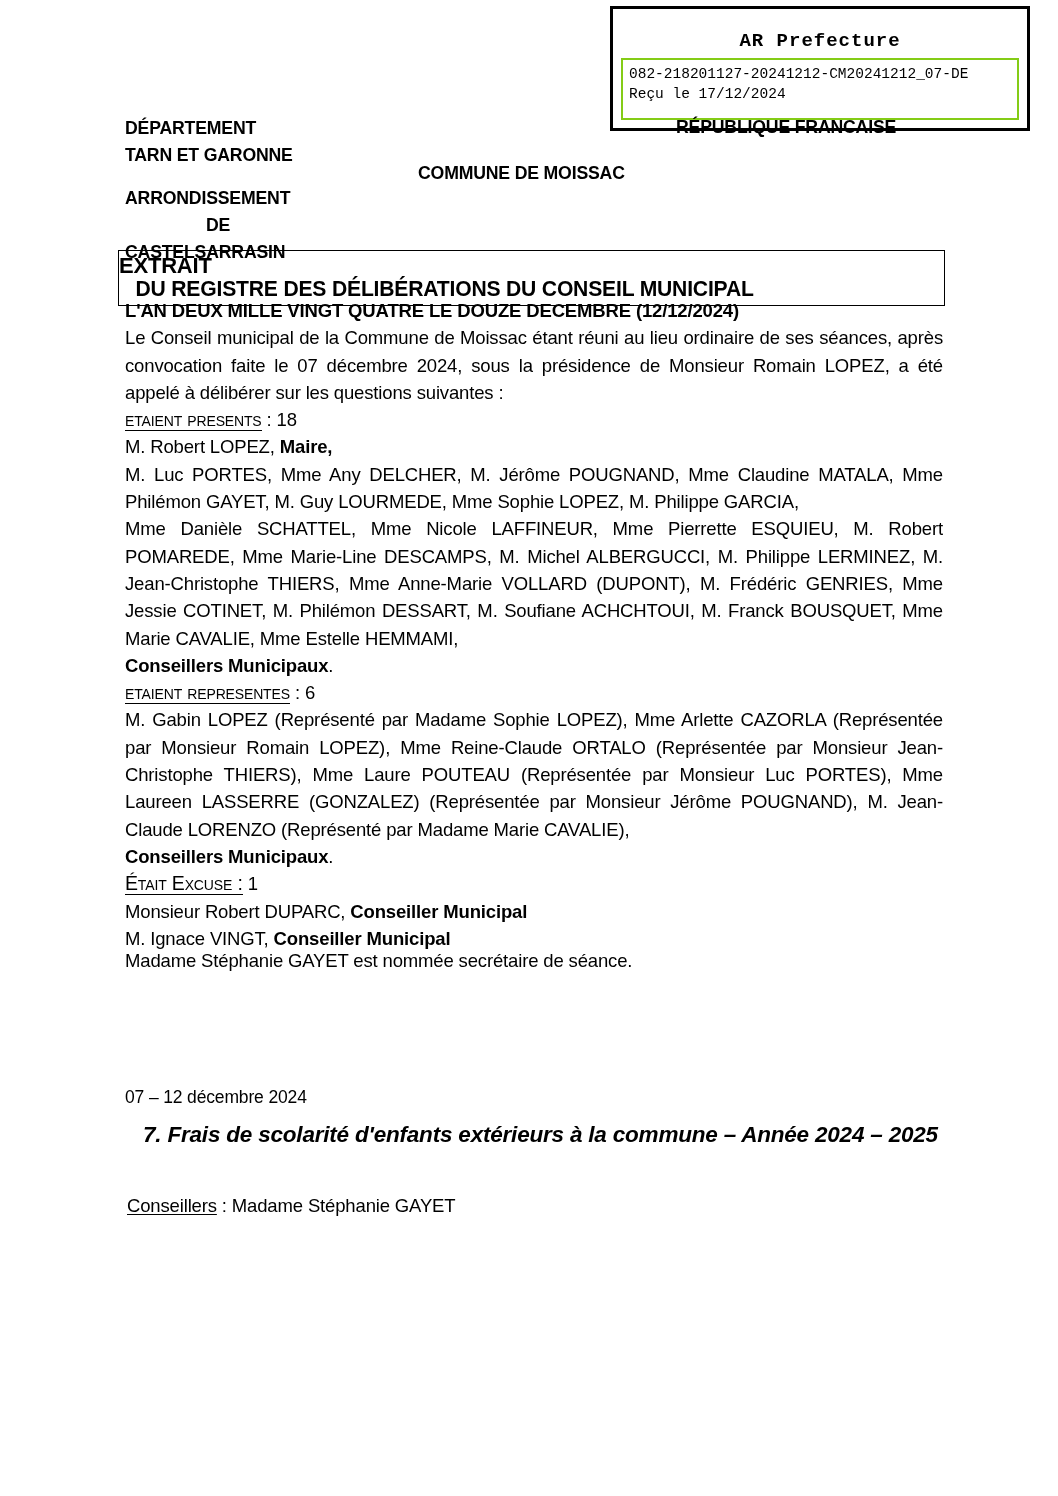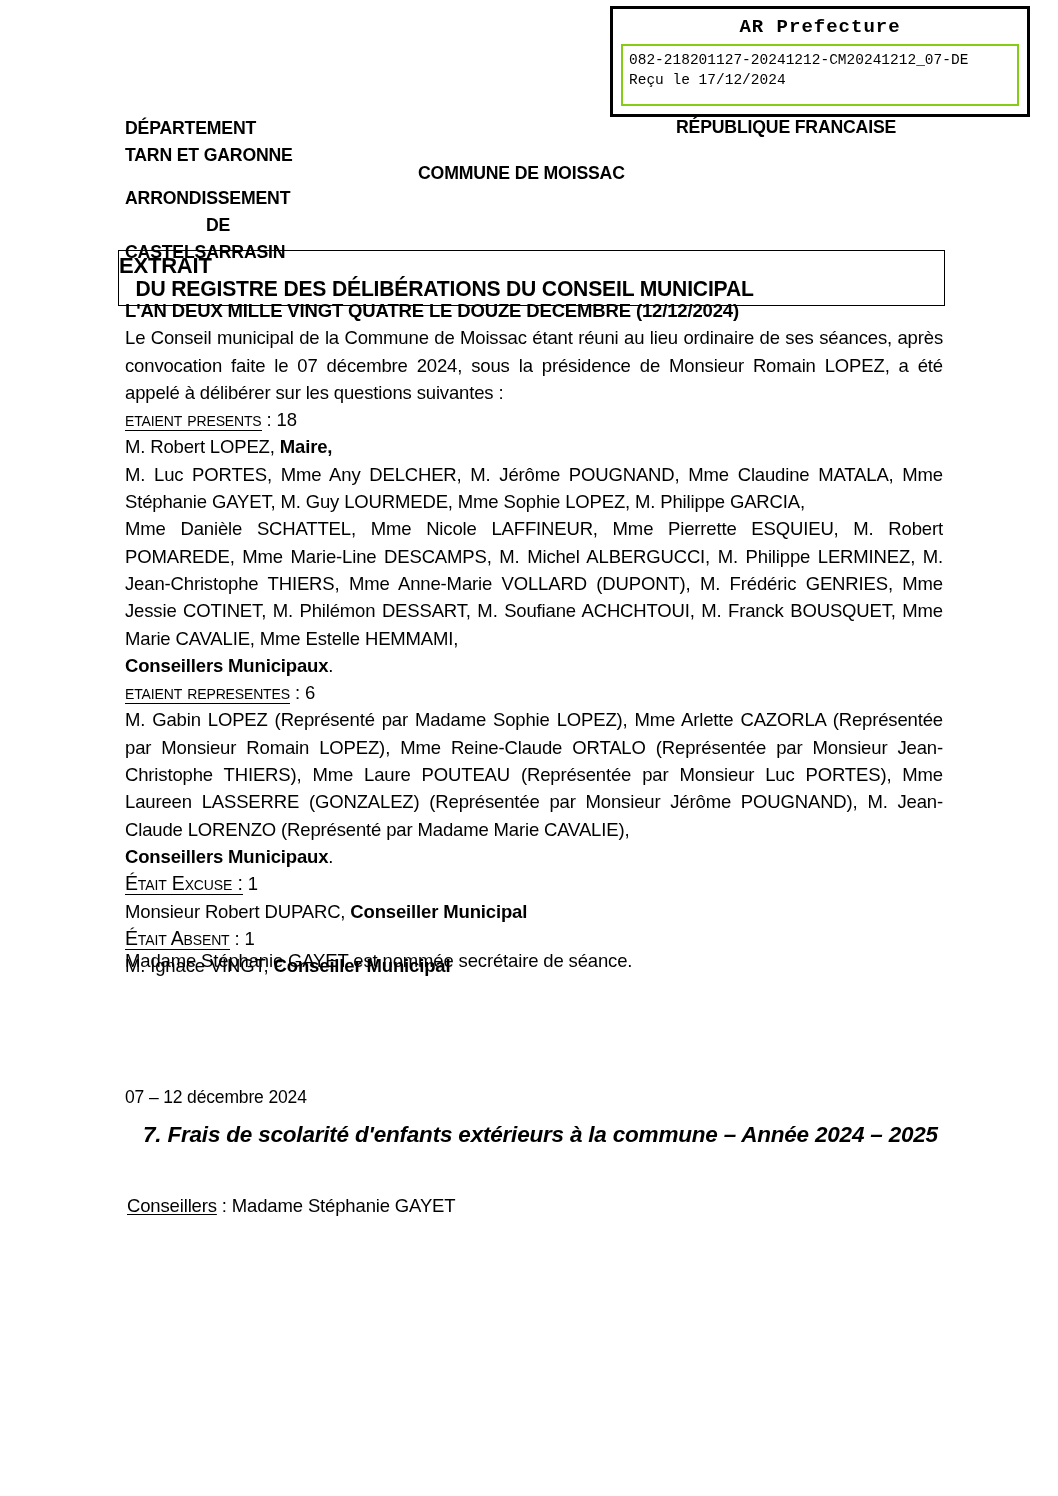--- a/index.html
+++ b/index.html
@@ -20,21 +20,21 @@
 
   
   .ar-stamp {
     position: absolute;
     left: 610px;
     top: 6px;
     width: 420px;
     border: 3px solid #000;
     background: #fff;
     box-sizing: border-box;
-    padding: 5px 8px 8px 8px;
+    padding: 19px 8px 8px 8px;
   }
   .ar-stamp-title {
     font-family: "Liberation Mono", "DejaVu Sans Mono", monospace;
     font-weight: bold;
     font-size: 19px;
     text-align: center;
     letter-spacing: 1px;
     line-height: 26px;
     margin-bottom: 4px;
   }
@@ -214,38 +214,37 @@
   <div class="body">
 
     <p class="ttl-bold nowrap-line">L'AN DEUX MILLE VINGT QUATRE LE DOUZE DECEMBRE (12/12/2024)</p>
 
     <p class="justified">Le Conseil municipal de la Commune de Moissac étant réuni au lieu ordinaire de ses séances, après convocation faite le 07 décembre 2024, sous la présidence de Monsieur Romain LOPEZ, a été appelé à délibérer sur les questions suivantes :</p>
 
     <p class="nowrap-line"><span class="smallcaps">Etaient Presents</span> : <span>18</span></p>
 
     <p class="nowrap-line"><span>M. Robert LOPEZ, </span><b>Maire,</b></p>
 
-    <p class="justified">M. Luc PORTES, Mme Any DELCHER, M. Jérôme POUGNAND, Mme Claudine MATALA, Mme Stéphanie GAYET, M. Guy LOURMEDE, Mme Sophie LOPEZ, M. Philippe GARCIA,</p>
+    <p class="justified">M. Luc PORTES, Mme Any DELCHER, M. Jérôme POUGNAND, Mme Claudine MATALA, Mme Philémon GAYET, M. Guy LOURMEDE, Mme Sophie LOPEZ, M. Philippe GARCIA,</p>
 
 
     <p class="justified">Mme Danièle SCHATTEL, Mme Nicole LAFFINEUR, Mme Pierrette ESQUIEU, M. Robert POMAREDE, Mme Marie-Line DESCAMPS, M. Michel ALBERGUCCI, M. Philippe LERMINEZ, M. Jean-Christophe THIERS, Mme Anne-Marie VOLLARD (DUPONT), M. Frédéric GENRIES, Mme Jessie COTINET, M. Philémon DESSART, M. Soufiane ACHCHTOUI, M. Franck BOUSQUET, Mme Marie CAVALIE, Mme Estelle HEMMAMI,</p>
 
     <p class="nowrap-line"><b>Conseillers Municipaux</b><span>.</span></p>
 
     <p class="nowrap-line"><span class="smallcaps">Etaient representes</span> : <span>6</span></p>
 
     <p class="justified">M. Gabin LOPEZ (Représenté par Madame Sophie LOPEZ), Mme Arlette CAZORLA (Représentée par Monsieur Romain LOPEZ), Mme Reine-Claude ORTALO (Représentée par Monsieur Jean-Christophe THIERS), Mme Laure POUTEAU (Représentée par Monsieur Luc PORTES), Mme Laureen LASSERRE (GONZALEZ) (Représentée par Monsieur Jérôme POUGNAND), M. Jean-Claude LORENZO (Représenté par Madame Marie CAVALIE),</p>
 
     <p class="nowrap-line"><b>Conseillers Municipaux</b><span>.</span></p>
 
     <p class="nowrap-line"><span class="smallcaps smallcaps-first">Était Excuse :</span> <span>1</span></p>
 
     <p class="nowrap-line"><span>Monsieur Robert DUPARC, </span><b>Conseiller Municipal</b></p>
 
-    <p class="nowrap-line"><span class="smallcaps smallcaps-first">Était Absent</span> : <span>1</span></p>
 
     <p class="nowrap-line"><span>M. Ignace VINGT, </span><b>Conseiller Municipal</b></p>
 
   </div>
 
   <div class="secretary">Madame Stéphanie GAYET est nommée secrétaire de séance.</div>
 
   <div class="delib-ref">07 – 12 décembre 2024</div>
 
   <div class="delib-title">7. Frais de scolarité d'enfants extérieurs à la commune – Année 2024 – 2025</div>

